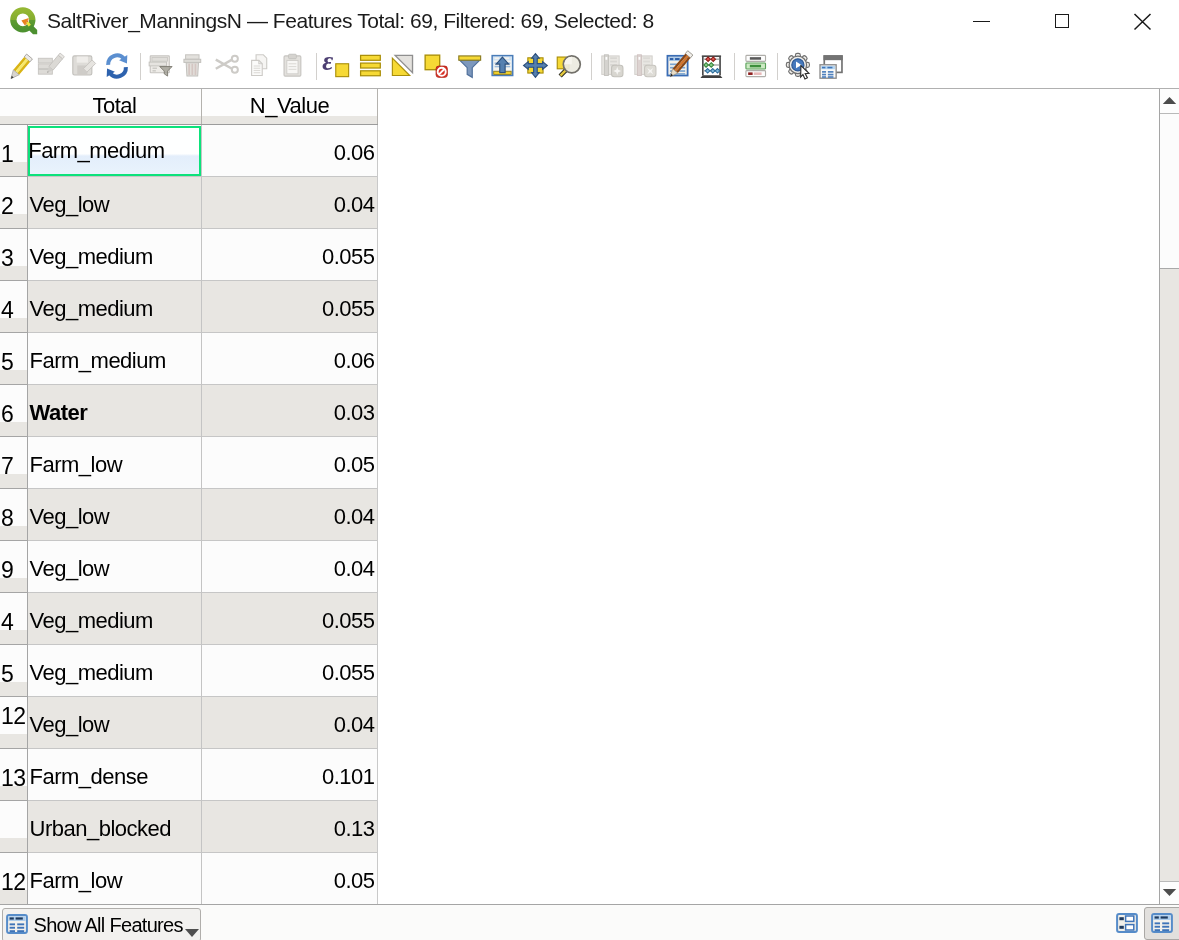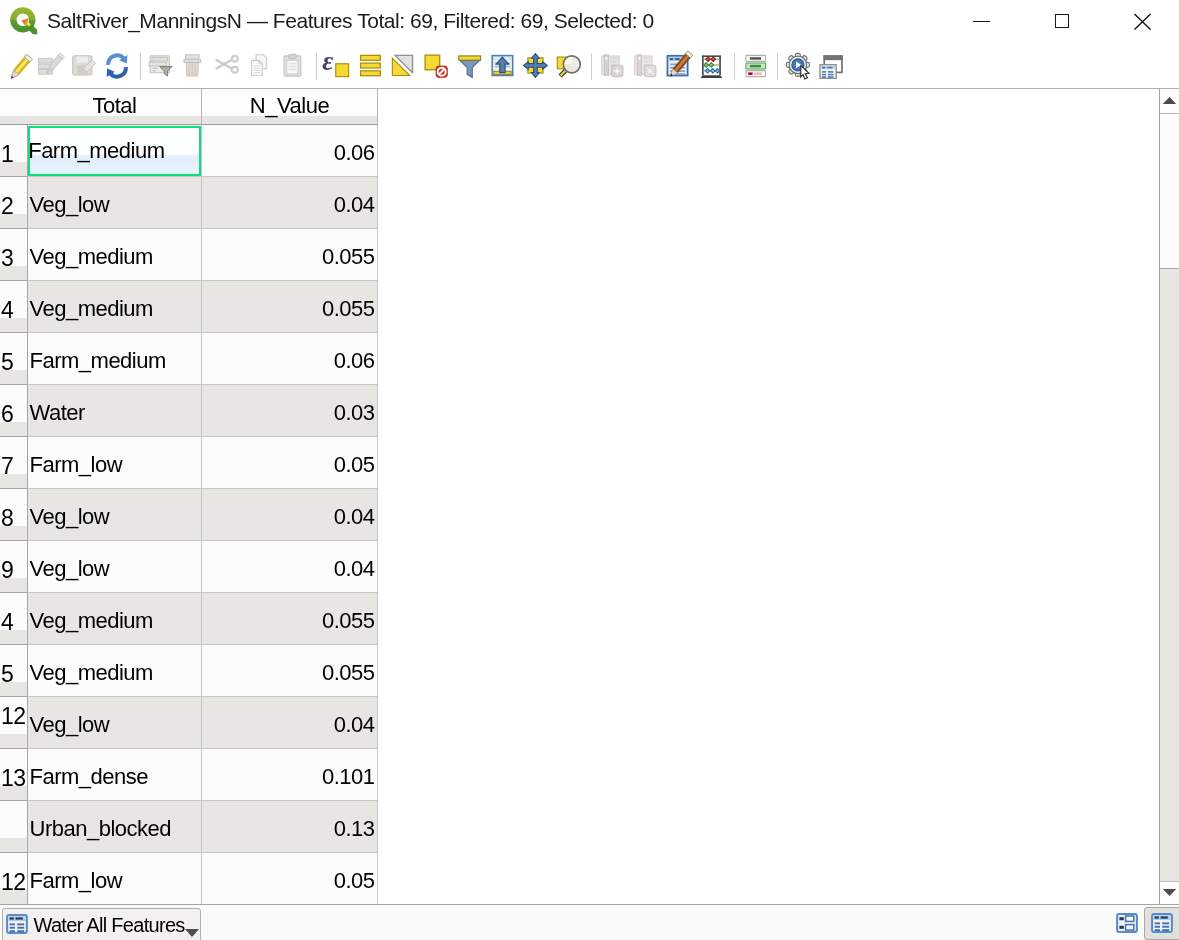--- a/index.html
+++ b/index.html
@@ -53,21 +53,21 @@
           <stop offset="0.52" stop-color="#5f9c31"></stop>
           <stop offset="1" stop-color="#4e9230"></stop>
         </linearGradient>
       </defs>
       <circle cx="11.5" cy="11.5" r="8.5" fill="none" stroke="url(#qg)" stroke-width="5.7"></circle>
       <path d="M16.0 19.8 L19.8 16.0 L24.4 20.6 L24.4 24.4 L20.6 24.4 Z" fill="#4d9030"></path>
       <path d="M10.2 12.2 L16.8 9.8 L13.4 16.6 Z" fill="#e8831f"></path>
       <path d="M13.4 16.6 L16.8 9.8 L15.9 14.8 Z" fill="#d9661a"></path>
       <path d="M14.4 14.4 L16.3 12.9 L18.7 15.9 L16.7 17.5 Z" fill="#f1e73d"></path>
     </svg></div>
-<div id="titletext">SaltRiver_ManningsN — Features Total: 69, Filtered: 69, Selected: 0</div>
+<div id="titletext">SaltRiver_ManningsN — Features Total: 69, Filtered: 69, Selected: 8</div>
 <div class="abs" style="left:973px;top:21px;width:17px;height:1.4px;background:#1a1a1a;"></div>
 <div class="abs" style="left:1055px;top:14px;width:14px;height:14px;border:1.5px solid #1a1a1a;"></div>
 <svg class="abs" style="left:1133px;top:13px;" width="19" height="18">
     <path d="M1.5 1 L17.5 16.5 M17.5 1 L1.5 16.5" stroke="#1a1a1a" stroke-width="1.5"></path>
   </svg>
 <div class="ticon" style="left:5px;"><svg width="28" height="28" viewBox="0 0 25 25" overflow="visible">
       <g transform="translate(0 1.8) rotate(40 12.5 12.5)">
         <rect x="9.7" y="-1.4" width="6.8" height="3.4" fill="#eceae6" stroke="#a8a5a0" stroke-width="0.8"></rect>
         <rect x="9.7" y="2.0" width="2.3" height="15.0" fill="#d9b414"></rect>
         <rect x="12.0" y="2.0" width="2.3" height="15.0" fill="#f7e96a"></rect>
@@ -323,21 +323,21 @@
 <div class="vhs" style="top:370px;"></div>
 <div class="vnum" style="top:333px;">5</div>
 <div class="vhb" style="top:384px;"></div>
 <div class="c1 odd" style="top:333px;">Farm_medium</div>
 <div class="c2 odd" style="top:333px;">0.06</div>
 <div class="rline" style="top:384px;"></div>
 <div class="vh" style="top:385px;"></div>
 <div class="vhs" style="top:422px;"></div>
 <div class="vnum" style="top:385px;">6</div>
 <div class="vhb" style="top:436px;"></div>
-<div class="c1 even" style="top:385px;">Water</div>
+<div class="c1 even" style="top:385px;font-weight:bold;">Water</div>
 <div class="c2 even" style="top:385px;">0.03</div>
 <div class="rline" style="top:436px;"></div>
 <div class="vh" style="top:437px;"></div>
 <div class="vhs" style="top:474px;"></div>
 <div class="vnum" style="top:437px;">7</div>
 <div class="vhb" style="top:488px;"></div>
 <div class="c1 odd" style="top:437px;">Farm_low</div>
 <div class="c2 odd" style="top:437px;">0.05</div>
 <div class="rline" style="top:488px;"></div>
 <div class="vh" style="top:489px;"></div>
@@ -417,21 +417,21 @@
       <rect x="3.4" y="4.2" width="17.2" height="4.8" fill="#aecdeb"></rect>
       <rect x="4.6" y="5.4" width="4.2" height="2.2" fill="#1d3a5f"></rect>
       <rect x="10.6" y="5.4" width="7.2" height="2.2" fill="#1d3a5f"></rect>
       <rect x="4.6" y="11.4" width="5.4" height="1.9" fill="#3f74b8"></rect>
       <rect x="12.2" y="11.4" width="7.0" height="1.9" fill="#3f74b8"></rect>
       <rect x="4.6" y="14.8" width="5.4" height="1.9" fill="#3f74b8"></rect>
       <rect x="12.2" y="14.8" width="7.0" height="1.9" fill="#3f74b8"></rect>
       <rect x="4.6" y="18.2" width="5.4" height="1.9" fill="#3f74b8"></rect>
       <rect x="12.2" y="18.2" width="7.0" height="1.9" fill="#3f74b8"></rect>
     </svg></div>
-<div id="saftxt">Water All Features</div>
+<div id="saftxt">Show All Features</div>
 <div id="safarr"></div>
 <div id="tvbtn"></div>
 <div class="abs" style="left:1115px;top:911px;width:24px;height:24px;"><svg width="24" height="24" viewBox="0 0 24 24" overflow="visible">
       <rect x="2.1" y="2.9" width="19.8" height="18.2" rx="2" fill="#f1efe9" stroke="#568cc9" stroke-width="2"></rect>
       <rect x="4.4" y="6.2" width="4.4" height="3" fill="#1d3a5f"></rect>
       <rect x="10.6" y="5" width="8.2" height="5.4" fill="#ffffff" stroke="#3f74b8" stroke-width="1.5"></rect>
       <rect x="4.4" y="14.8" width="4.4" height="3" fill="#1d3a5f"></rect>
       <rect x="10.6" y="13.6" width="8.2" height="5.4" fill="#ffffff" stroke="#3f74b8" stroke-width="1.5"></rect>
     </svg></div>
 <div class="abs" style="left:1150px;top:911px;width:24px;height:24px;"><svg width="24" height="24" viewBox="0 0 24 24" overflow="visible">

